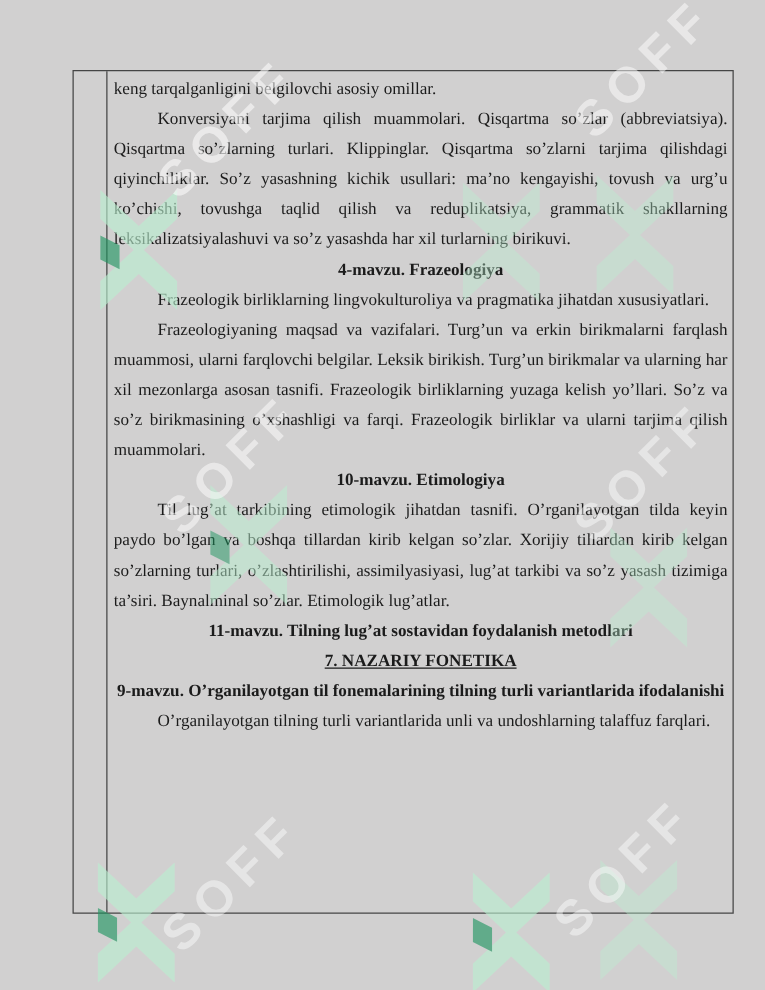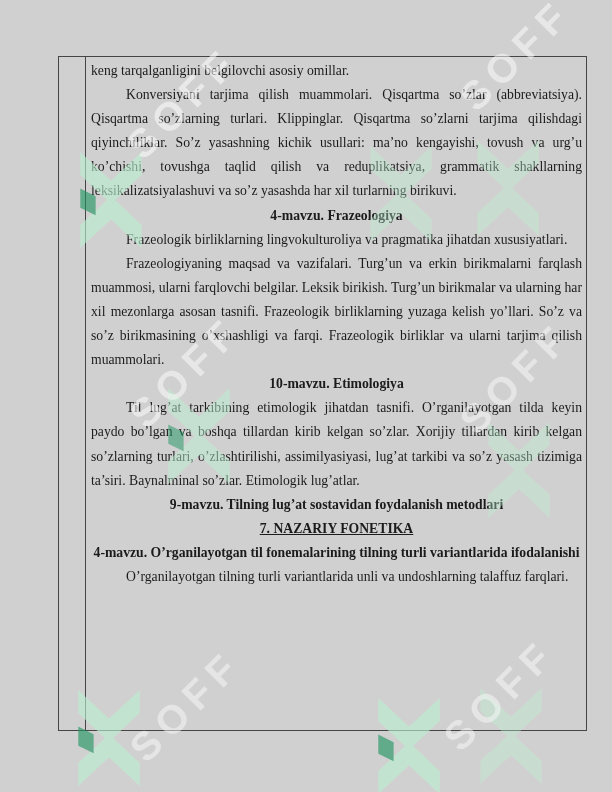--- a/index.html
+++ b/index.html
@@ -83,23 +83,23 @@
     <div class="num-col"></div>
     <div class="content-col">
 
     <p class="para no-indent">keng tarqalganligini belgilovchi asosiy omillar.</p>
         <p class="para">Konversiyani tarjima qilish muammolari. Qisqartma so’zlar (abbreviatsiya). Qisqartma so’zlarning turlari. Klippinglar. Qisqartma so’zlarni tarjima qilishdagi qiyinchiliklar. So’z yasashning kichik usullari: ma’no kengayishi, tovush va urg’u ko’chishi, tovushga taqlid qilish va reduplikatsiya, grammatik shakllarning leksikalizatsiyalashuvi va so’z yasashda har xil turlarning birikuvi.</p>
         <div class="heading">4-mavzu. Frazeologiya</div>
         <p class="para">Frazeologik birliklarning lingvokulturoliya va pragmatika jihatdan xususiyatlari.</p>
         <p class="para">Frazeologiyaning maqsad va vazifalari. Turg’un va erkin birikmalarni farqlash muammosi, ularni farqlovchi belgilar. Leksik birikish. Turg’un birikmalar va ularning har xil mezonlarga asosan tasnifi. Frazeologik birliklarning yuzaga kelish yo’llari. So’z va so’z birikmasining o’xshashligi va farqi. Frazeologik birliklar va ularni tarjima qilish muammolari.</p>
         <div class="heading">10-mavzu. Etimologiya</div>
         <p class="para">Til lug’at tarkibining etimologik jihatdan tasnifi. O’rganilayotgan tilda keyin paydo bo’lgan va boshqa tillardan kirib kelgan so’zlar. Xorijiy tillardan kirib kelgan so’zlarning turlari, o’zlashtirilishi, assimilyasiyasi, lug’at tarkibi va so’z yasash tizimiga ta’siri. Baynalminal so’zlar. Etimologik lug’atlar.</p>
-        <div class="heading">9-mavzu. Tilning lug’at sostavidan foydalanish metodlari</div>
+        <div class="heading">11-mavzu. Tilning lug’at sostavidan foydalanish metodlari</div>
         <div class="heading underlined">7. NAZARIY FONETIKA</div>
-        <div class="heading">4-mavzu. O’rganilayotgan til fonemalarining tilning turli variantlarida ifodalanishi</div>
+        <div class="heading">9-mavzu. O’rganilayotgan til fonemalarining tilning turli variantlarida ifodalanishi</div>
         <p class="para">O’rganilayotgan tilning turli variantlarida unli va undoshlarning talaffuz farqlari.</p>
       </div>
   </div>
 
   <div class="watermarks">
 
     <svg class="wm-icon strong" style="left:80px;top:152px" viewBox="0 0 64 100">
         <polygon class="chevron" points="0,0 32,30 64,0 64,24 32,54 0,24"></polygon>
         <polygon class="chevron" points="0,100 32,70 64,100 64,76 32,46 0,76"></polygon>
         <polygon class="accent" points="0,38 16,46 16,66 0,58"></polygon>

